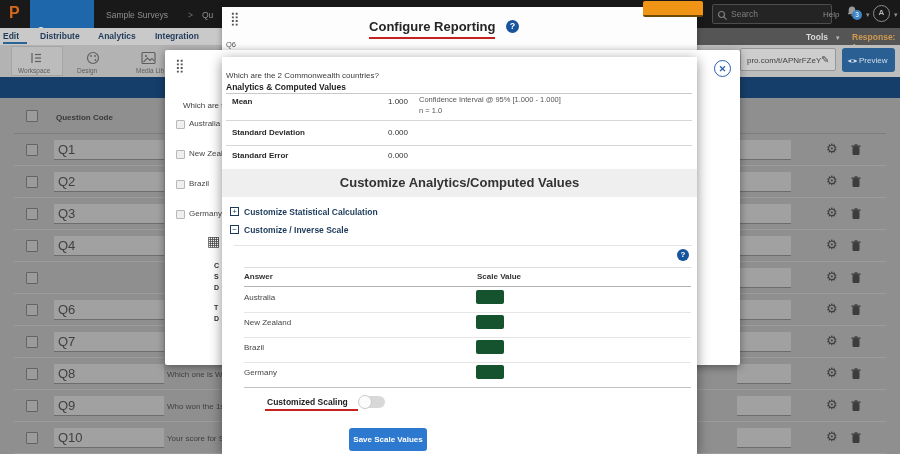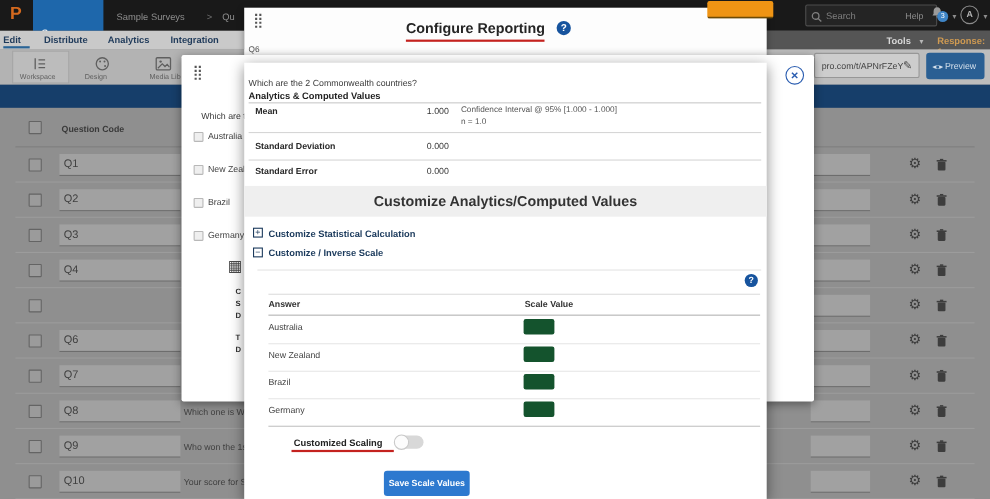--- a/index.html
+++ b/index.html
@@ -10,21 +10,21 @@
 
   
   #topnav { left:0; top:0; width:900px; height:28px; background:#191919; z-index:1; }
   #logo { left:9px; top:4px; font-size:16px; font-weight:800; color:#d4691e; }
   #surveys-chip { left:30px; top:0; width:64px; height:28px; background:#1e67ab; color:#e8eef5; }
   #surveys-chip span { position:absolute; left:8px; top:9px; font-size:8.5px; font-weight:bold;margin-top:16px; }
   #surveys-chip .caret { left:50px; top:9px; }
   .caret { font-size:7px; color:#8d8d8d; position:absolute; }
   .crumb { font-size:8.5px; color:#8e8e8e; top:10px; }
   #search-box { left:712px; top:4px; width:120px; height:20px; background:#242424;
-    border:1px solid #4d4d4d; border-radius:2px;margin-left:20px; }
+    border:1px solid #4d4d4d; border-radius:2px; }
   #search-input { position:absolute; left:18px; top:2px; width:78px; height:14px; border:0;
     background:transparent; color:#9a9a9a; font-size:8.5px; outline:none;
     font-family:"Liberation Sans",sans-serif; }
   #search-input::placeholder { color:#7f7f7f; }
   #help-link { left:823px; top:10px; font-size:8px; color:#8c8c8c; }
   #badge { left:852px; top:10px; width:10px; height:10px; border-radius:50%; background:#3f85c6;
     color:#fff; font-size:6.5px; text-align:center; line-height:10px; }
   #avatar { left:873px; top:5px; width:17px; height:17px; border-radius:50%;
     border:1.5px solid #8c8c8c; color:#b5b5b5; font-size:8px; font-weight:bold;
     text-align:center; line-height:14px; }
@@ -55,21 +55,21 @@
   #blue-bar { left:0; top:77px; width:900px; height:21px; background:#163e6a; z-index:1; }
 
   
   #qtable { left:0; top:98px; width:900px; height:356px; z-index:1; }
   .cb { border:1px solid #646464; background:#9b9b9b; width:12px; height:12px; border-radius:1px; }
   .cb-w { border:1px solid #b8b8b8; background:#efefef; width:9px; height:9px; border-radius:1px; }
   #qhdr-label { left:56px; top:15px; font-size:8px; font-weight:bold; color:#3a3a3a; }
   #qhdr-line { left:14px; top:35px; width:872px; height:1px; background:#7e7e7e; }
   .trow { left:14px; width:872px; height:32px; border-bottom:1px solid #9c9c9c; position:absolute; }
   .code-box { position:absolute; left:40px; top:6px; width:110px; height:20px; background:#a1a1a1;
-    border:0; border-bottom:1px solid #6d6d6d; font-size:10px; color:#404040; padding-left:4px;
+    border:0; border-bottom:1px solid #6d6d6d; font-size:13px; color:#404040; padding-left:4px;
     font-family:"Liberation Sans",sans-serif; }
   .qtext { position:absolute; left:153px; top:12px; font-size:8px; color:#404040; white-space:nowrap; }
   .rinput { position:absolute; left:723px; top:6px; width:54px; height:20px; background:#a1a1a1;
     border-bottom:1px solid #6d6d6d; }
   .gear { position:absolute; left:812px; top:8px; font-size:13px; color:#3d3d3d; line-height:14px; }
   .trash { position:absolute; left:837px; top:10px; }
 
   
   #modal-p { left:222px; top:7px; width:475px; height:62px; background:#fdfdfd; z-index:10;
     box-shadow:0 1px 6px rgba(0,0,0,0.35); }

